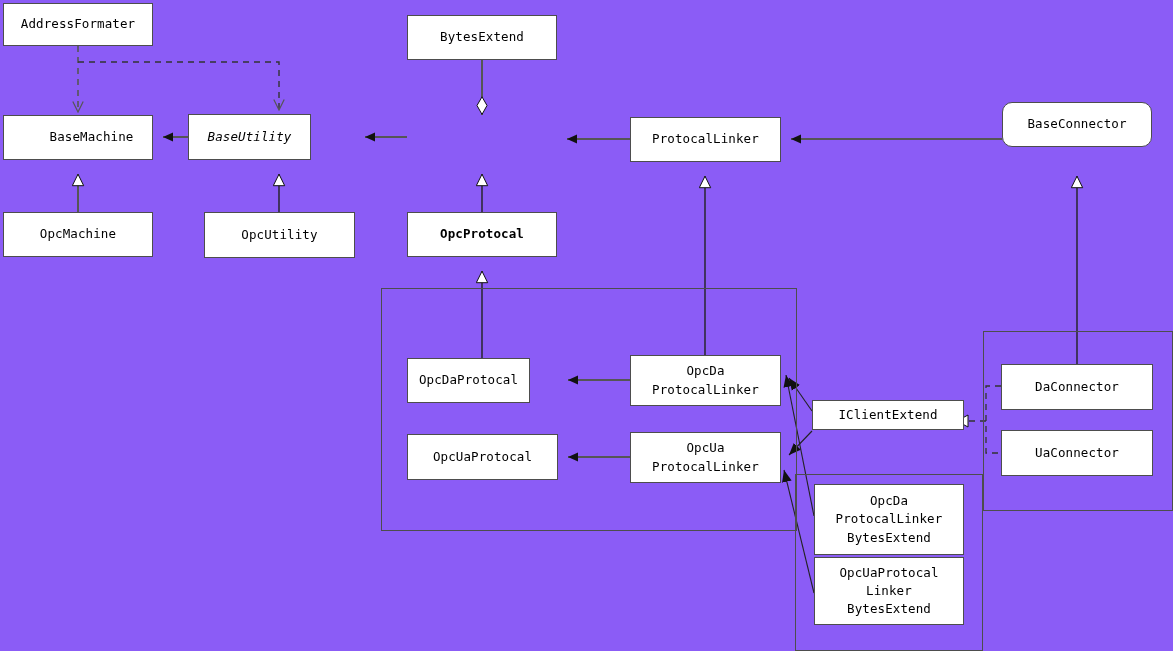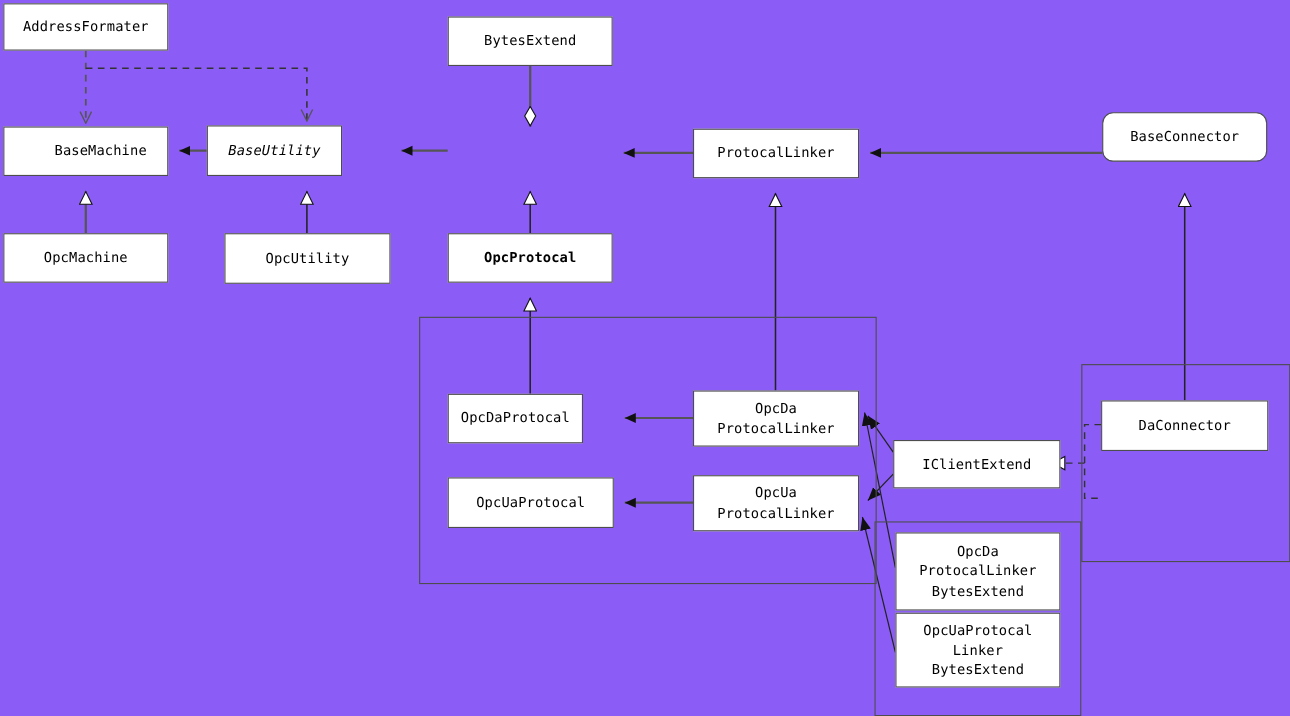--- a/index.html
+++ b/index.html
@@ -162,24 +162,25 @@
   <div class="node" style="left:407px; top:358px; width:123px; height:45px;">OpcDaProtocal</div>
 
   <div class="node" style="left:407px; top:434px; width:151px; height:46px;">OpcUaProtocal</div>
 
   <div class="node" style="left:630px; top:355px; width:151px; height:51px;">OpcDa
 ProtocalLinker</div>
 
   <div class="node" style="left:630px; top:432px; width:151px; height:51px;text-align:center;">OpcUa
 ProtocalLinker</div>
 
-  <div class="node" style="left:812px; top:400px; width:152px; height:44px;">IClientExtend</div>
+  <div class="node" style="left:812px; top:400px; width:152px; height:30px;">IClientExtend</div>
 
   <div class="node" style="left:1001px; top:364px; width:152px; height:46px;">DaConnector</div>
 
+  <div class="node" style="left:1001px; top:430px; width:152px; height:46px;">UaConnector</div>
 
   <div class="node" style="left:814px; top:484px; width:150px; height:71px;">OpcDa
 ProtocalLinker
 BytesExtend</div>
 
   <div class="node" style="left:814px; top:557px; width:150px; height:68px;">OpcUaProtocal
 Linker
 BytesExtend</div>
 
 </div>

